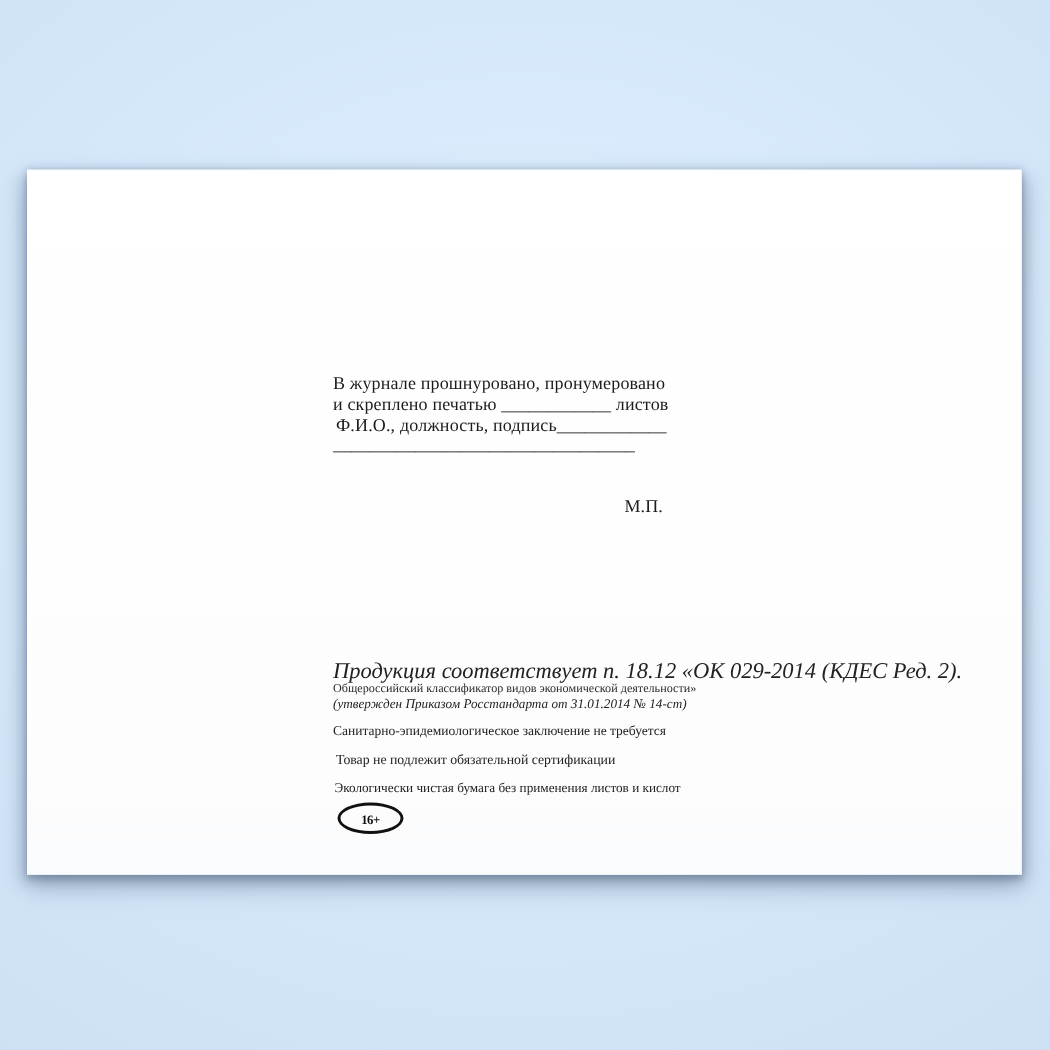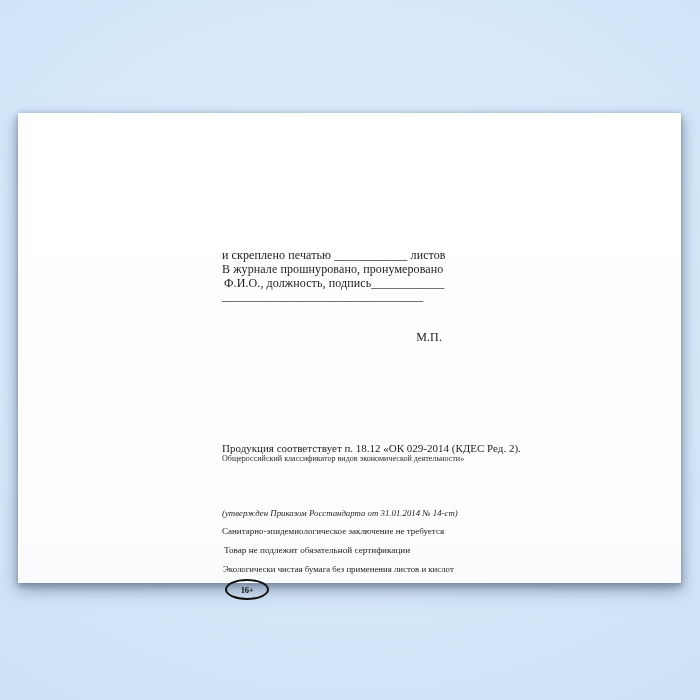--- a/index.html
+++ b/index.html
@@ -38,23 +38,23 @@
     text-align: right;
     padding-right: 2px;
   }
   .info-block {
     position: absolute;
     left: 204px; top: 330px;
     width: 260px;
     color: #222;
     white-space: nowrap;
   }
-  .compliance-l1 { font-size: 11px; line-height: 10.5px; }
+  .compliance-l1 { font-size: 15px; line-height: 10.5px; font-style: italic; }
   .compliance-l2 { font-size: 8.1px; line-height: 10px; color: #2a2a2a; }
-  .compliance-l3 { font-size: 8.8px; line-height: 10.5px; font-style: italic; margin-top: 44px; }
+  .compliance-l3 { font-size: 8.8px; line-height: 10.5px; font-style: italic; }
   .note-sanitary { margin-top: 8px;  font-size: 9px;   line-height: 11px; }
   .note-cert     { margin-top: 8px;  font-size: 9.2px; line-height: 11px; padding-left: 2px; }
   .note-eco      { margin-top: 8px;  font-size: 8.8px; line-height: 11px; padding-left: 1px; }
   .age-row {
     margin-top: 4px;
     display: flex;
     align-items: flex-start;
   }
   .age-badge {
     width: 44px; height: 21px;
@@ -71,22 +71,22 @@
   .age-text { margin-left: 10px; padding-top: 2px; }
   .age-label { font-size: 9.3px; line-height: 10px; letter-spacing: 0.2px; }
   .age-law   { font-size: 5.8px; line-height: 7px; font-style: italic; color: #333; }
 </style>
 </head>
 <body>
 
 <div class="paper">
 
   <div class="stamp-block">
+    <div class="stamp-line">В журнале прошнуровано, пронумеровано</div>
     <div class="stamp-line">и скреплено печатью ____________ листов</div>
-    <div class="stamp-line">В журнале прошнуровано, пронумеровано</div>
     <div class="stamp-line indented">Ф.И.О., должность, подпись____________</div>
     <div class="stamp-line">_________________________________</div>
     <div class="seal-abbr">М.П.</div>
   </div>
 
   <div class="info-block">
     <div class="compliance">
       <div class="compliance-l1">Продукция соответствует п. 18.12 «ОК 029-2014 (КДЕС Ред. 2).</div>
       <div class="compliance-l2">Общероссийский классификатор видов экономической деятельности»</div>
       <div class="compliance-l3">(утвержден Приказом Росстандарта от 31.01.2014 № 14-ст)</div>

